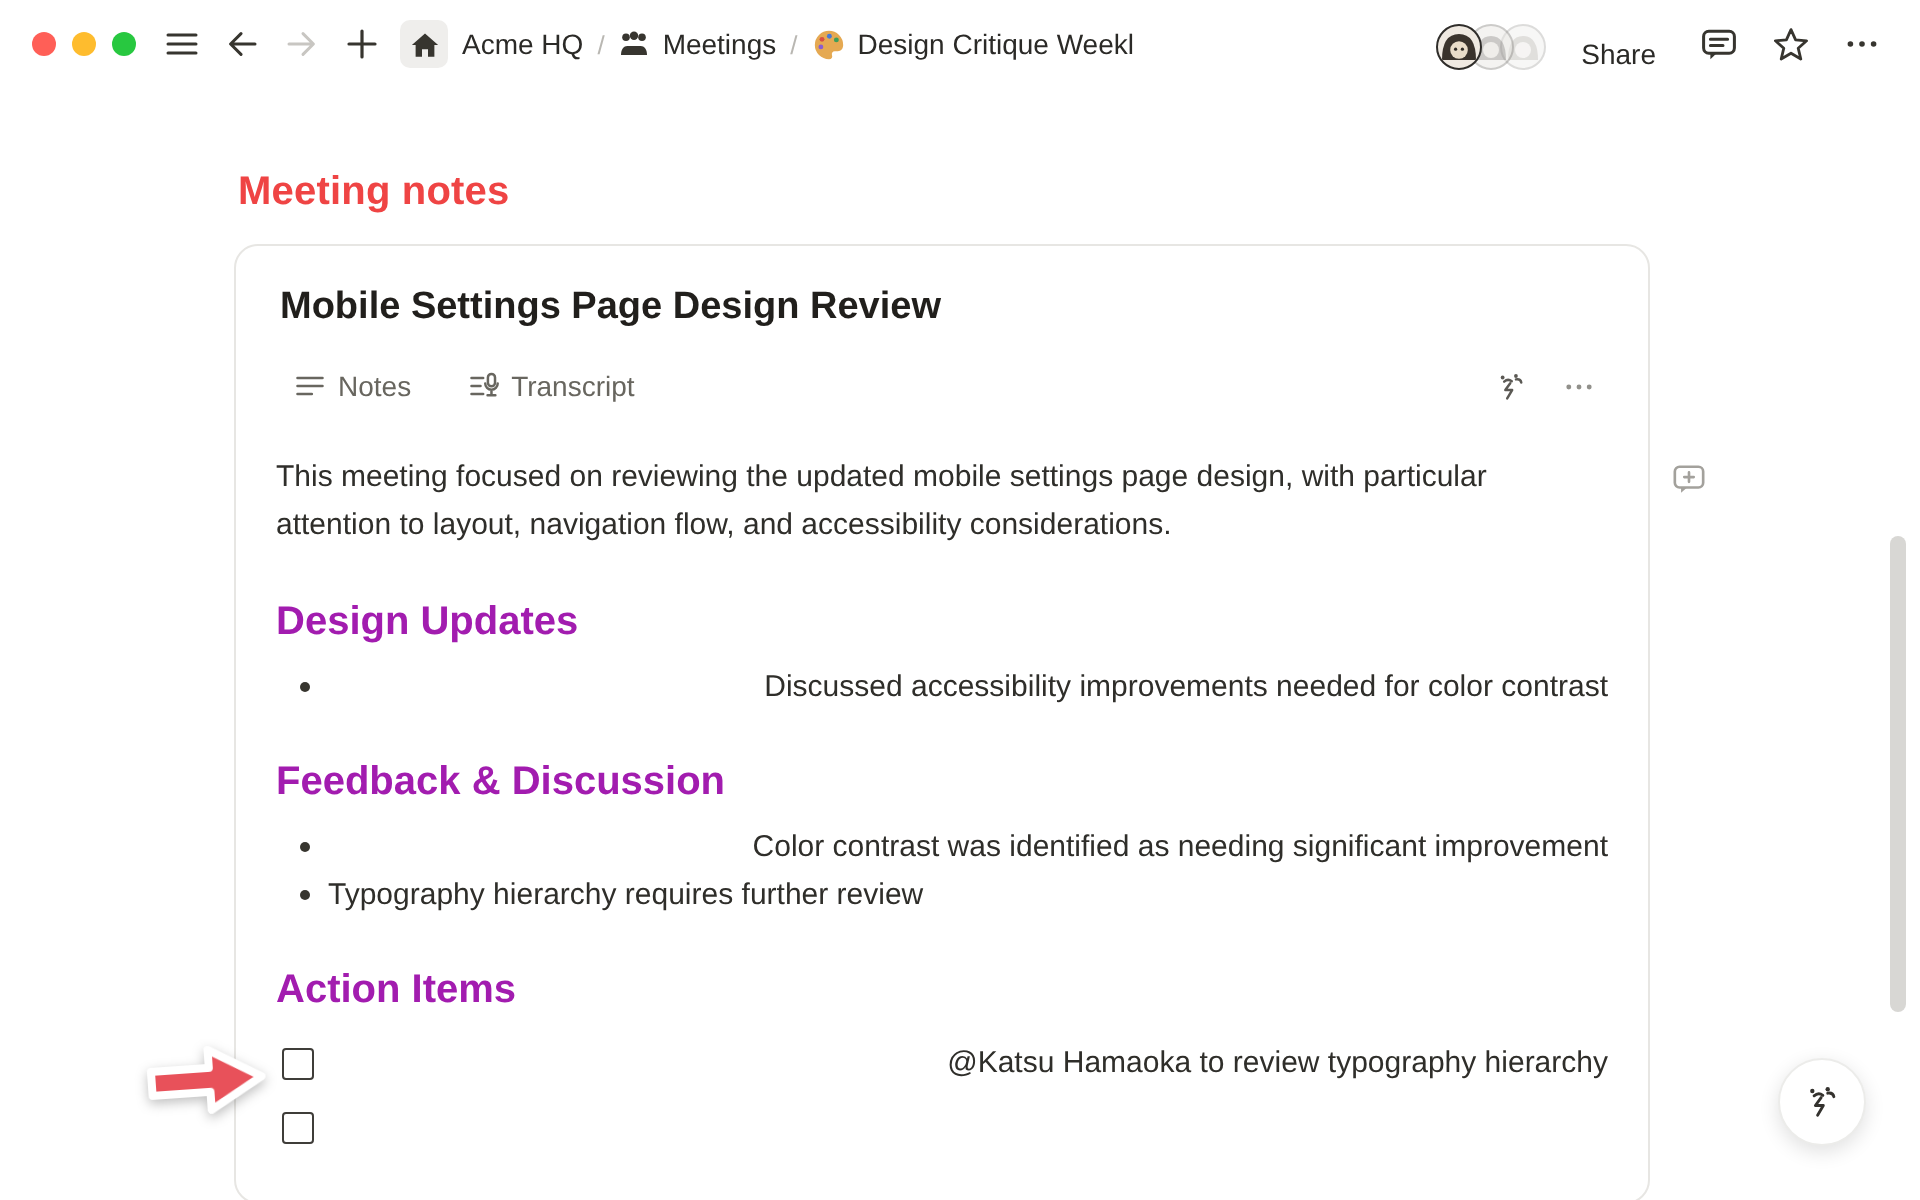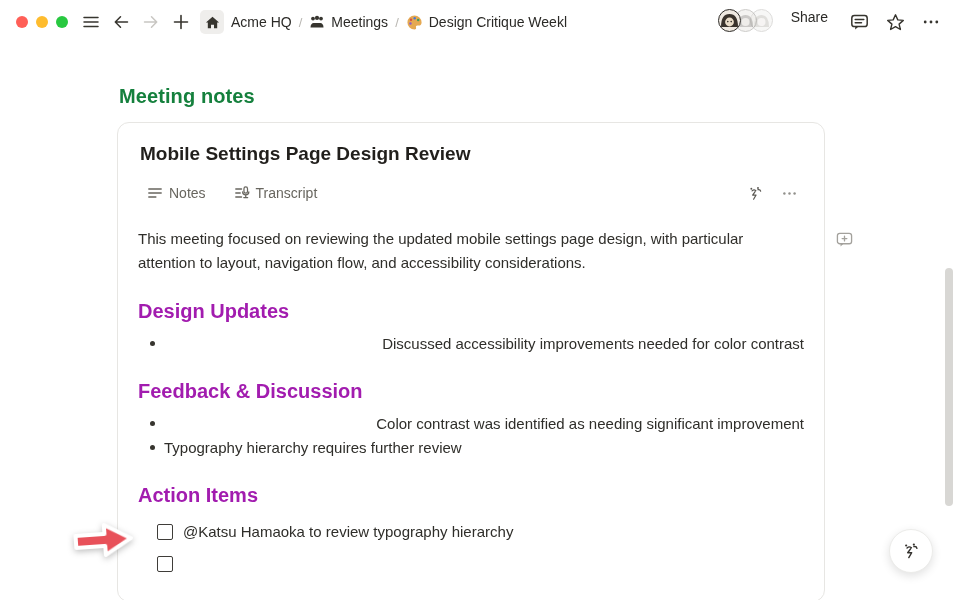--- a/index.html
+++ b/index.html
@@ -17,53 +17,53 @@
   .tb-icon { display:flex; align-items:center; justify-content:center; width:26px; height:26px; border-radius:5px; cursor:default; }
   .tb-icon svg { display:block; }
   .hamburger { margin-left:10px; }
   .nav-back { margin-left:4px; }
   .nav-fwd { margin-left:4px; }
   .plus { margin-left:4px; }
   .home-chip { margin-left:6px; background:#efeeec; border-radius:5px; width:24px; height:24px; display:flex; align-items:center; justify-content:center; }
   .crumbs { display:flex; align-items:center; margin-left:7px; font-size:14px; color:#2b2a27; white-space:nowrap; }
   .crumb { display:flex; align-items:center; gap:6px; cursor:default; }
   .crumb-sep { color:#b9b7b2; margin:0 7px; font-size:13px; }
-  .tb-right { margin-left:auto; display:flex; align-items:flex-start; }
+  .tb-right { margin-left:auto; display:flex; align-items:flex-end; }
   .avatars { display:flex; align-items:center; margin-right:18px; }
   .avatar { width:23px; height:23px; border-radius:50%; border:1px solid #8f8d89; overflow:hidden; background:#efe9e1; position:relative; }
   .avatar + .avatar { margin-left:-7px; }
   .avatar.primary { border-color:#2f2d2a; z-index:3; }
   .avatar.faded1 { opacity:.45; z-index:2; background:#e8e6e2; }
   .avatar.faded2 { opacity:.3; z-index:1; background:#e8e6e2; }
   .share { font-size:14px; color:#2b2a27; margin-right:18px; cursor:default; }
   .tb-right .tb-icon { margin-right:10px; }
   .tb-right .tb-icon:last-child { margin-right:0; }
 
   
   .content { position:absolute; top:44px; left:0; width:960px; }
-  .page-title { margin:41px 0 0 119px; font-size:20px; font-weight:700; color:#15803d; letter-spacing:.1px; }
+  .page-title { margin:41px 0 0 119px; font-size:20px; font-weight:700; color:#ef4444; letter-spacing:.1px; }
   .card { margin:14px 0 0 117px; width:708px; min-height:480px; border:1px solid #e7e6e3; border-radius:12px; background:#fff; padding:20px 20px 24px 19px; }
   .card-title { font-size:19px; font-weight:700; color:#211f1c; margin-left:3px; }
   .tabrow { display:flex; align-items:center; margin-top:15px; }
   .tab { display:flex; align-items:center; gap:6px; padding:5px 12px 5px 10px; border-radius:16px; font-size:14px; color:#68665f; cursor:default; }
   .tab.active { background:#f1f0ee; color:#2b2a26; font-weight:700; }
   .tab + .tab { margin-left:6px; }
   .tab svg { display:block; }
   .tabrow-spacer { flex:1; }
   .tabrow-btn { display:flex; align-items:center; justify-content:center; width:26px; height:26px; border-radius:5px; margin-right:8px; cursor:default; }
   .tabrow-btn:last-child { margin-right:2px; }
 
   .intro { margin-top:21px; margin-left:1px; font-size:15px; line-height:24px; color:#2f2e2a; max-width:666px; }
   h3.sec { font-size:20px; font-weight:700; color:#a21caf; margin-top:25px; margin-left:1px; }
   h3.sec.more-gap { margin-top:29px; }
   .bullets { list-style:none; margin-top:13px; }
   .bullets li { position:relative; padding-left:27px; font-size:15px; line-height:15px; color:#2f2e2a; margin-top:9px; }
   .bullets li:first-child { margin-top:0;text-align:right; }
   .bullets li::before { content:""; position:absolute; left:13px; top:5px; width:5px; height:5px; border-radius:50%; background:#37352f; }
-  .todo { display:flex; align-items:center; gap:10px; margin-top:16px; margin-left:20px; }
+  .todo { display:flex; align-items:center; gap:10px; margin-top:16px; margin-left:4px;justify-content:space-between; }
   .todo .box { width:16px; height:16px; border:1.5px solid #3f3d39; border-radius:2px; background:#fff; flex:none; cursor:pointer; }
   .todo .txt { font-size:15px; color:#2f2e2a; }
 
   
   .margin-comment { position:absolute; top:231px; left:836px; cursor:default; }
   .pointer-arrow { position:absolute; top:519px; left:72px; transform:rotate(-4deg); filter:drop-shadow(0 2px 3px rgba(0,0,0,.25)); }
   .ai-fab { position:absolute; top:529px; left:889px; width:44px; height:44px; border-radius:50%; background:#ffffff; border:1px solid #ececea; box-shadow:0 3px 10px rgba(0,0,0,.12); display:flex; align-items:center; justify-content:center; cursor:pointer; }
   .scroll-thumb { position:absolute; top:268px; left:945px; width:8px; height:238px; border-radius:4px; background:#d8d7d4; }
 </style>
 </head>

